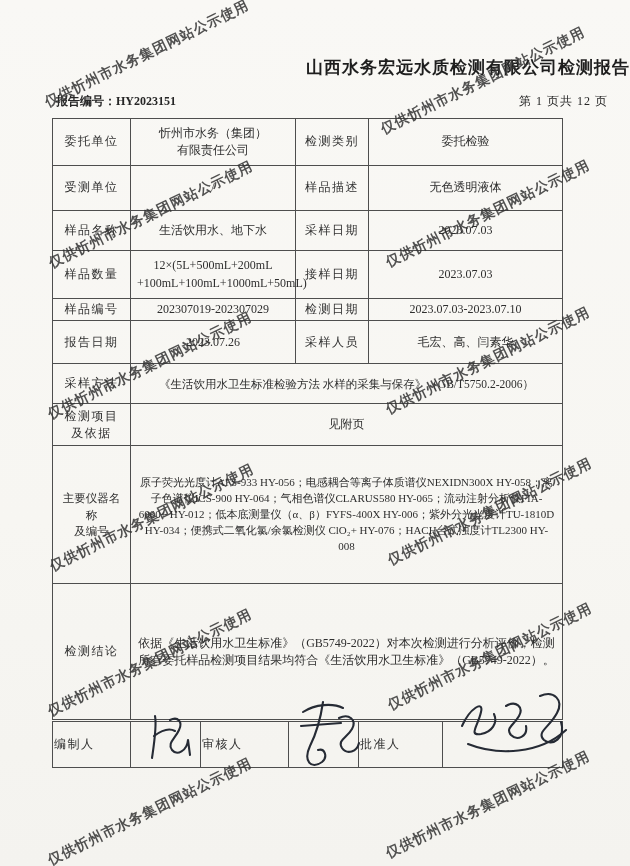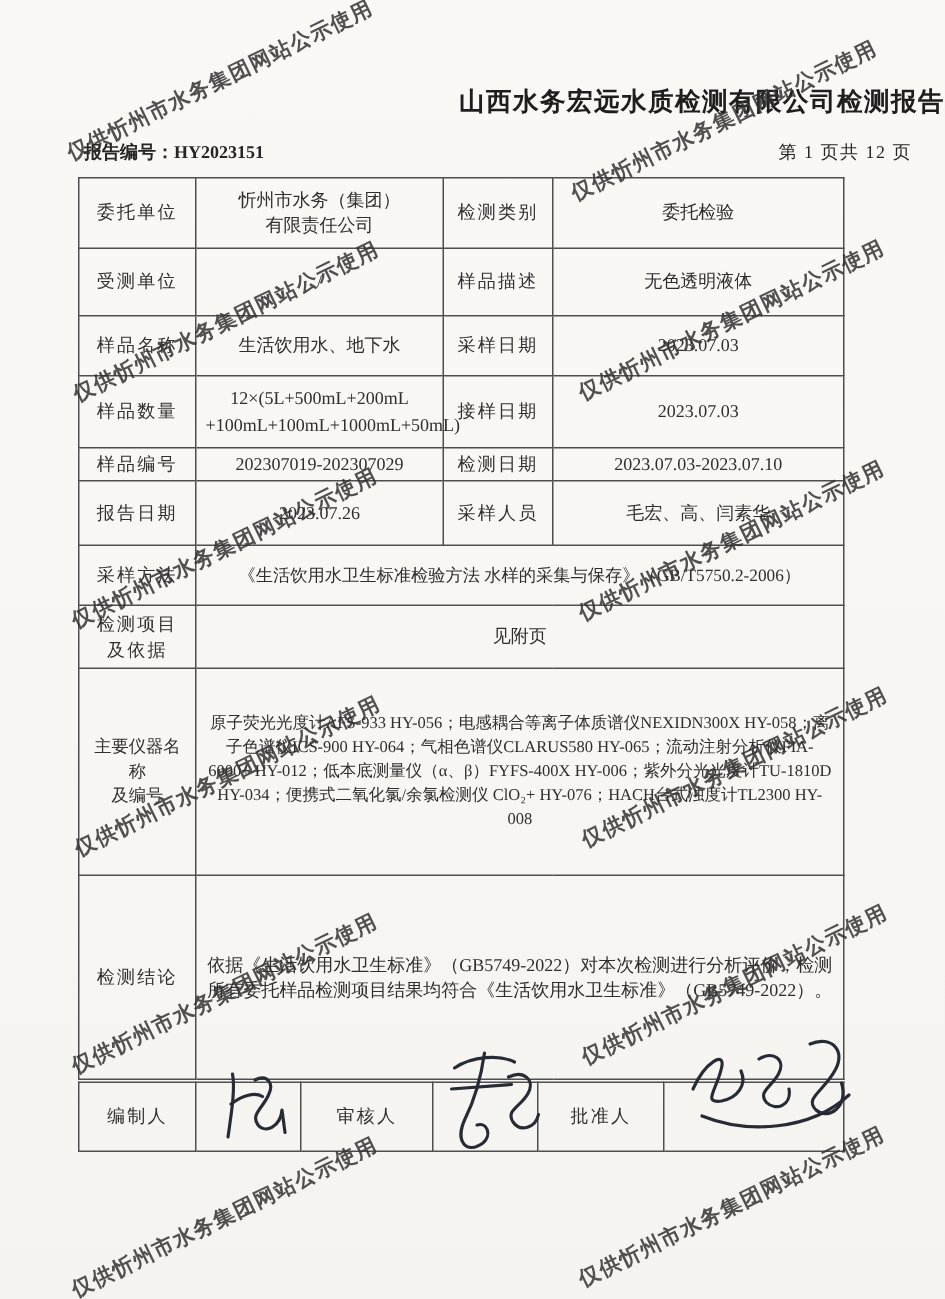--- a/index.html
+++ b/index.html
@@ -38,21 +38,21 @@
     padding:16px 14px;font-size:12px;line-height:1.75;
   }
   td.method{font-size:11.5px;padding:2px 4px;}
   table.sig{
     position:absolute;left:52px;top:721px;width:510px;
     border-collapse:collapse;table-layout:fixed;
     font-size:12px;color:#2e2e2e;
   }
   table.sig td{
     border:1px solid #4e4e4e;height:43px;
-    text-align:center;vertical-align:middle;letter-spacing:1.5px;
+    vertical-align:middle;letter-spacing:1.5px;
   }
   .wm{
     position:absolute;z-index:30;pointer-events:none;white-space:nowrap;
     transform:translate(-50%,-50%) rotate(-26deg);
     font-family:"Liberation Sans", sans-serif;
     font-size:14px;font-weight:600;letter-spacing:1px;
     color:rgba(50,50,50,0.85);
   }
   .sig-svg{position:absolute;z-index:20;overflow:visible;}
   .sig-svg path{fill:none;stroke:#262b35;stroke-width:2.1;stroke-linecap:round;stroke-linejoin:round;}

